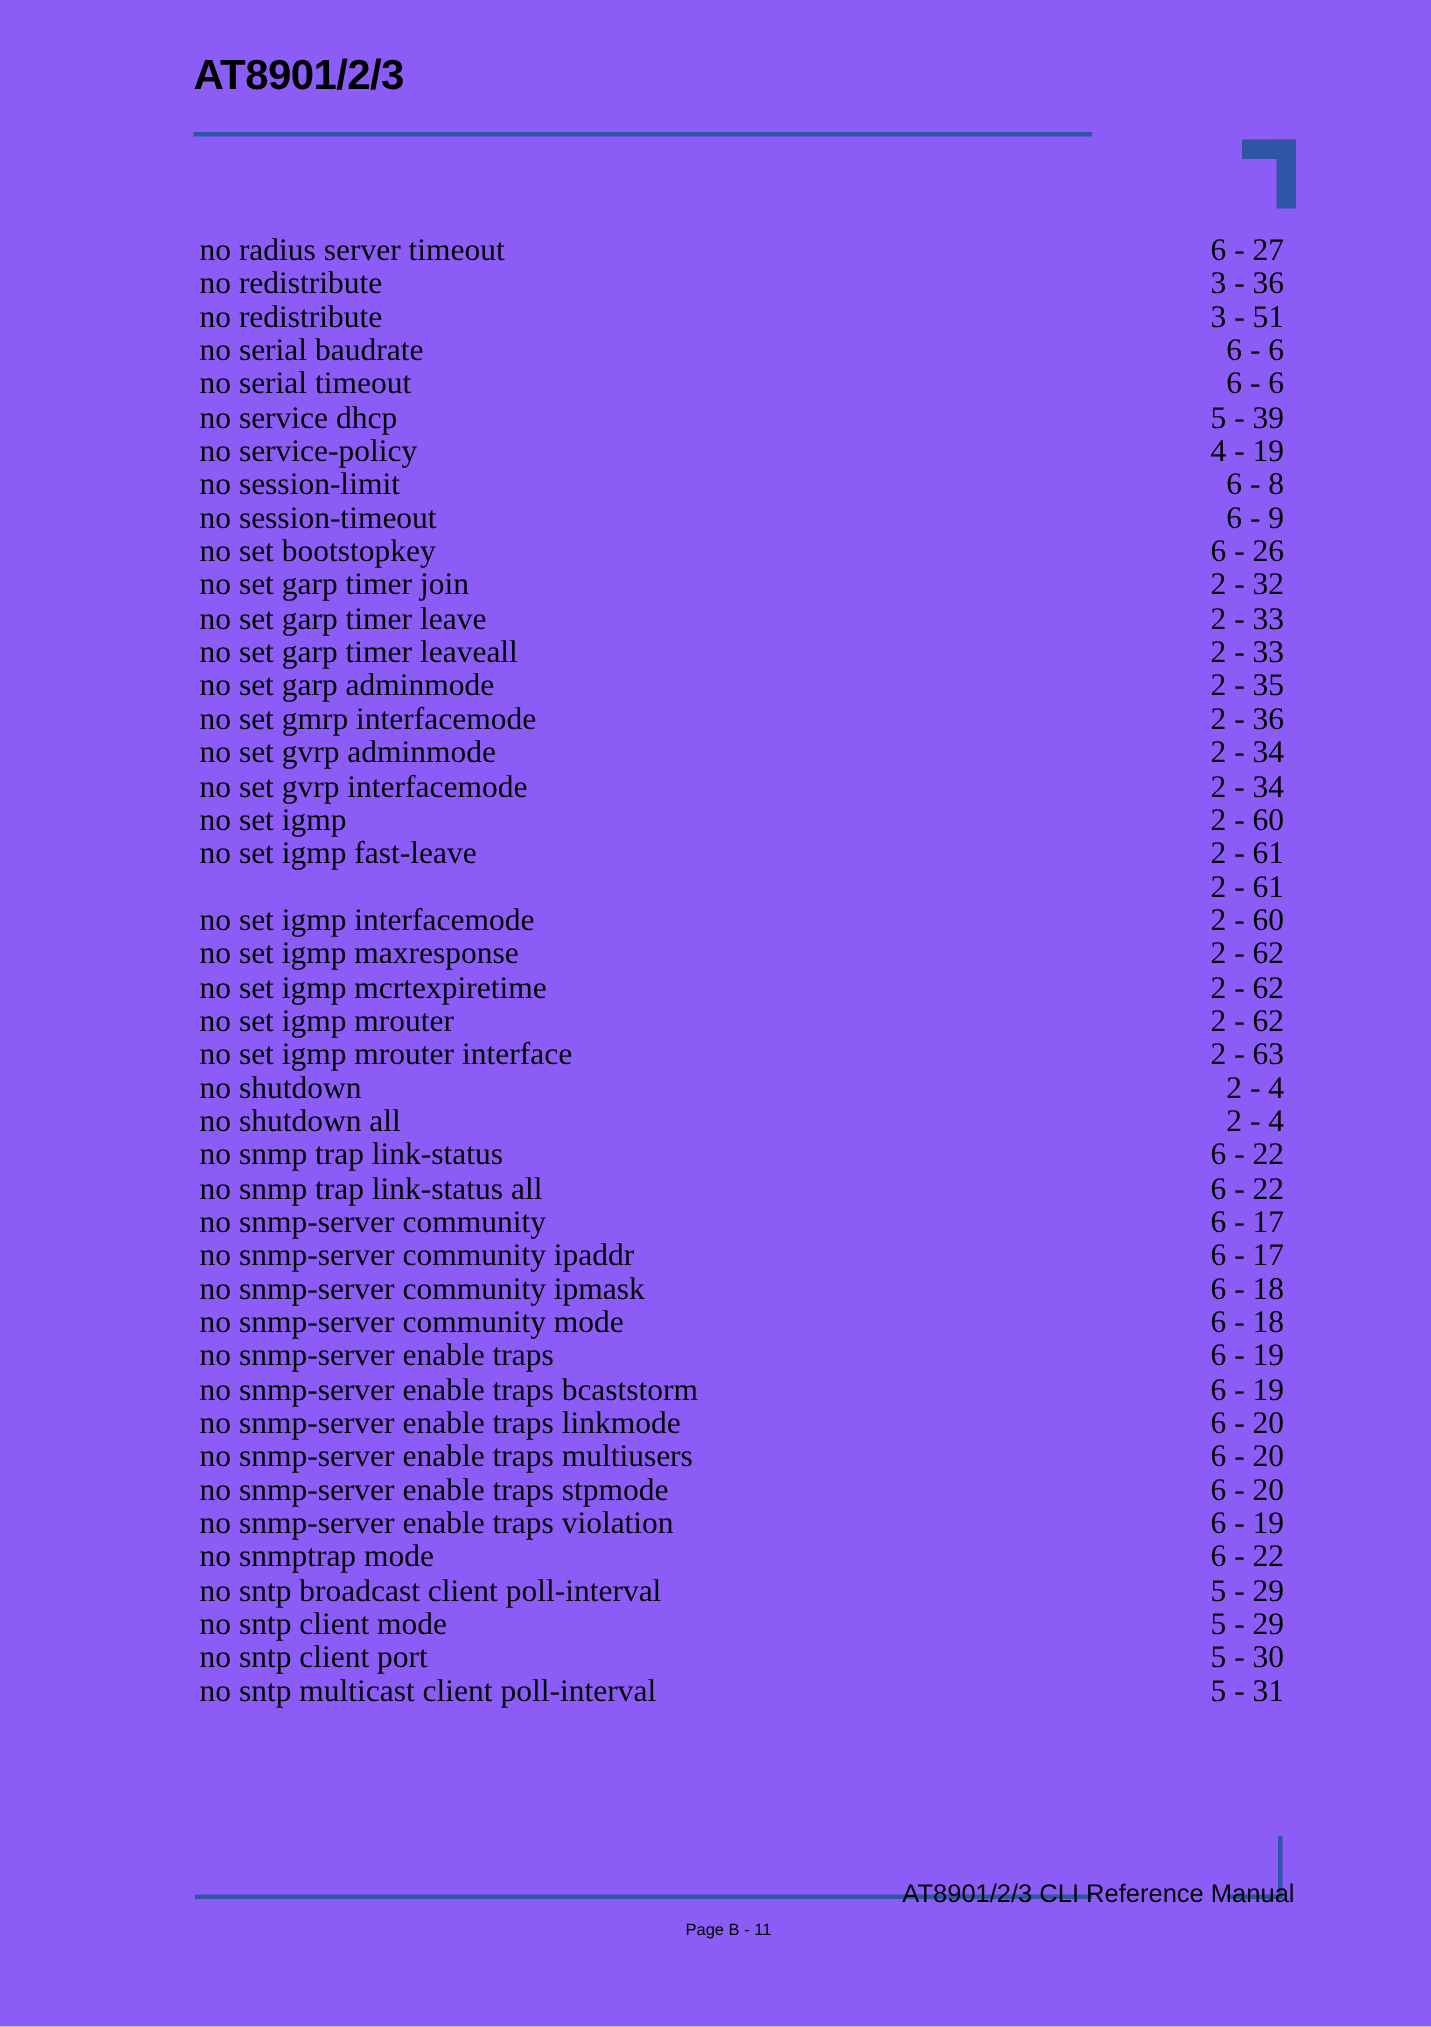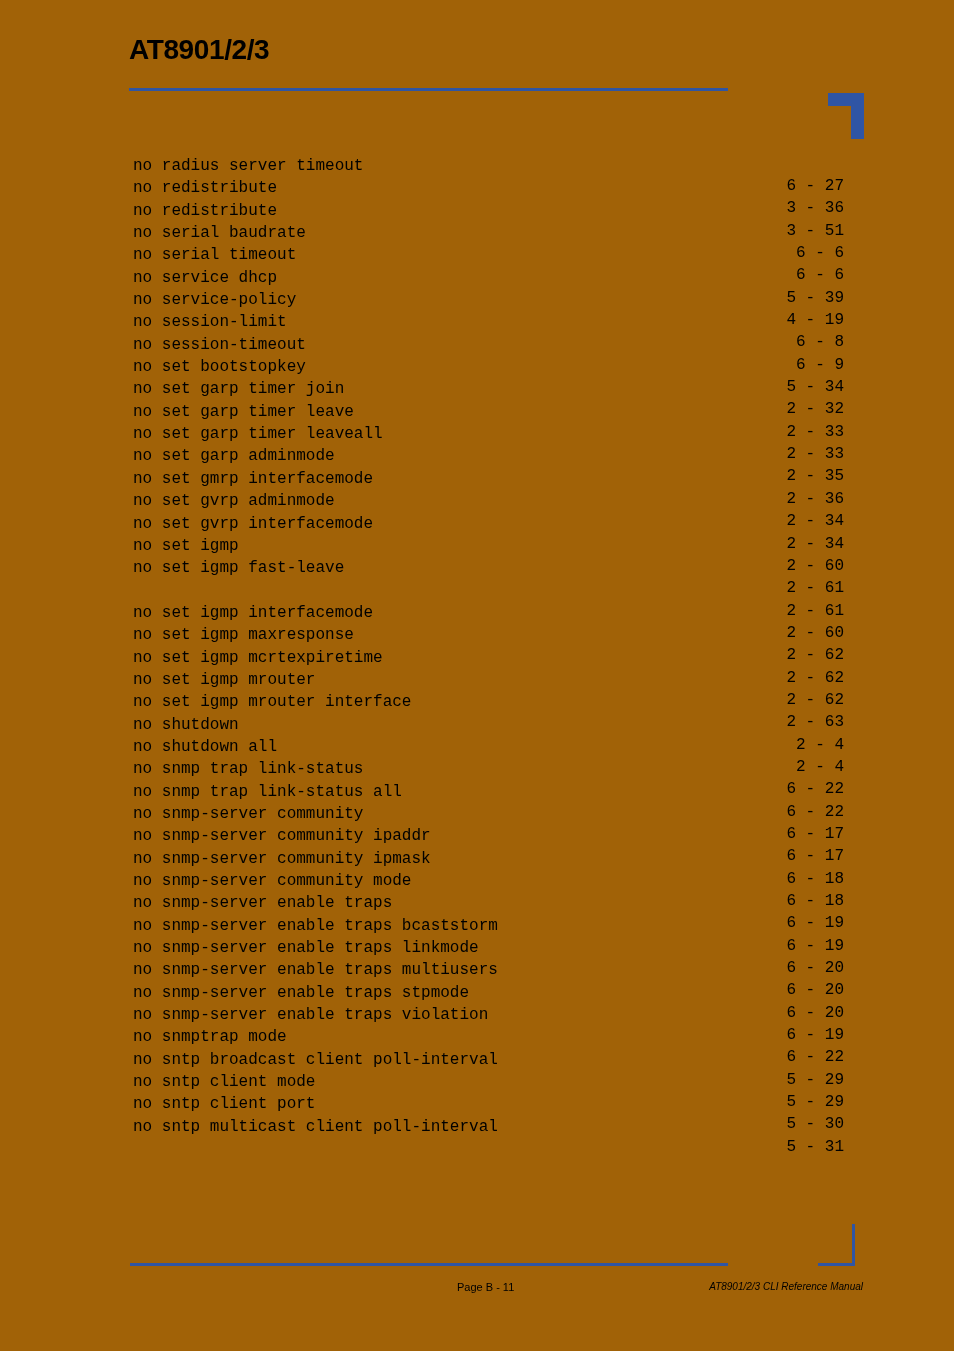--- a/index.html
+++ b/index.html
@@ -9,21 +9,21 @@
   }
   body {
     font-family: "Liberation Serif", serif;
     color: #000000;
   }
 
   .page {
     position: relative;
     width: 954px;
     height: 1351px;
-    background: #a16207;
+    background: #8b5cf6;
     overflow: hidden;
   }
 
   
   .page-title {
     position: absolute;
     left: 129px;
     top: 34px;
     font-family: "Liberation Sans", sans-serif;
     font-weight: bold;
@@ -71,35 +71,33 @@
   .index-list {
     position: absolute;
     left: 133px;
     top: 155px;
     width: 723px;
   }
   .index-row {
     position: relative;
     height: 22.35px;
     line-height: 22.35px;
-    font-size: 16px;
-    font-family: Liberation Mono, monospace;
+    font-size: 21px;
   }
   .index-term {
     position: absolute;
     left: 0;
     top: 0;
     white-space: nowrap;
   }
   .index-page {
     position: absolute;
-    right: 12px;
-    top: 0;
-    white-space: nowrap;
-    margin-top: 20px;
+    right: 0;
+    top: 0;
+    white-space: nowrap;
   }
 
   
   .footer-rule {
     position: absolute;
     left: 130px;
     top: 1263px;
     width: 598px;
     height: 3px;
     background: #2F55A4;
@@ -134,26 +132,25 @@
     left: 457px;
     top: 1281px;
     font-family: "Liberation Sans", sans-serif;
     font-size: 11px;
     color: #000000;
     white-space: nowrap;
   }
   .footer-manual {
     position: absolute;
     right: 91px;
-    top: 1281px;
+    top: 1253px;
     font-family: "Liberation Sans", sans-serif;
-    font-size: 10px;
+    font-size: 17px;
     color: #000000;
     white-space: nowrap;
-    font-style: italic;
   }
 </style>
 </head>
 <body>
 
 <div class="page">
 
   <div class="page-title">AT8901/2/3</div>
   <div class="header-rule"></div>
 
@@ -194,21 +191,21 @@
       <div class="index-row">
         <span class="index-term">no session-limit</span>
         <span class="index-page">6 - 8</span>
       </div>
       <div class="index-row">
         <span class="index-term">no session-timeout</span>
         <span class="index-page">6 - 9</span>
       </div>
       <div class="index-row">
         <span class="index-term">no set bootstopkey</span>
-        <span class="index-page">5 - 34</span>
+        <span class="index-page">6 - 26</span>
       </div>
       <div class="index-row">
         <span class="index-term">no set garp timer join</span>
         <span class="index-page">2 - 32</span>
       </div>
       <div class="index-row">
         <span class="index-term">no set garp timer leave</span>
         <span class="index-page">2 - 33</span>
       </div>
       <div class="index-row">

